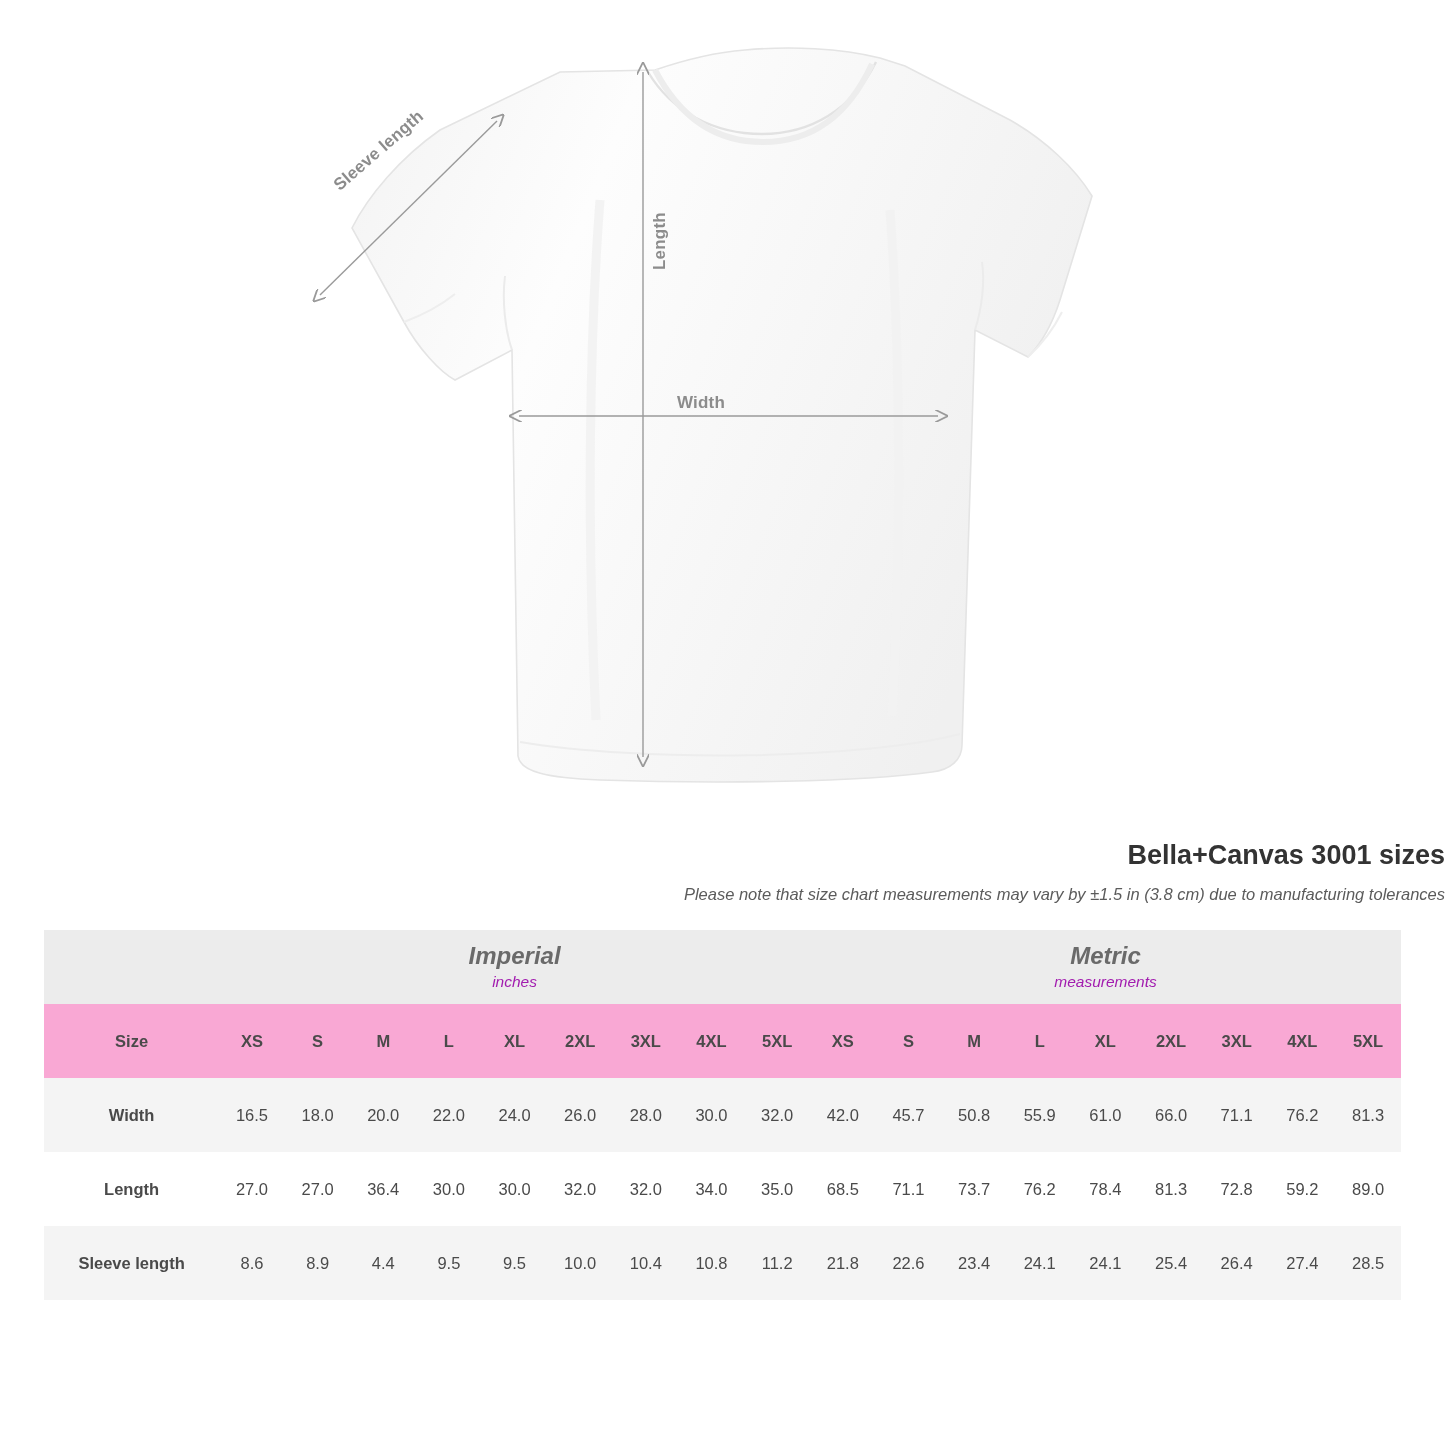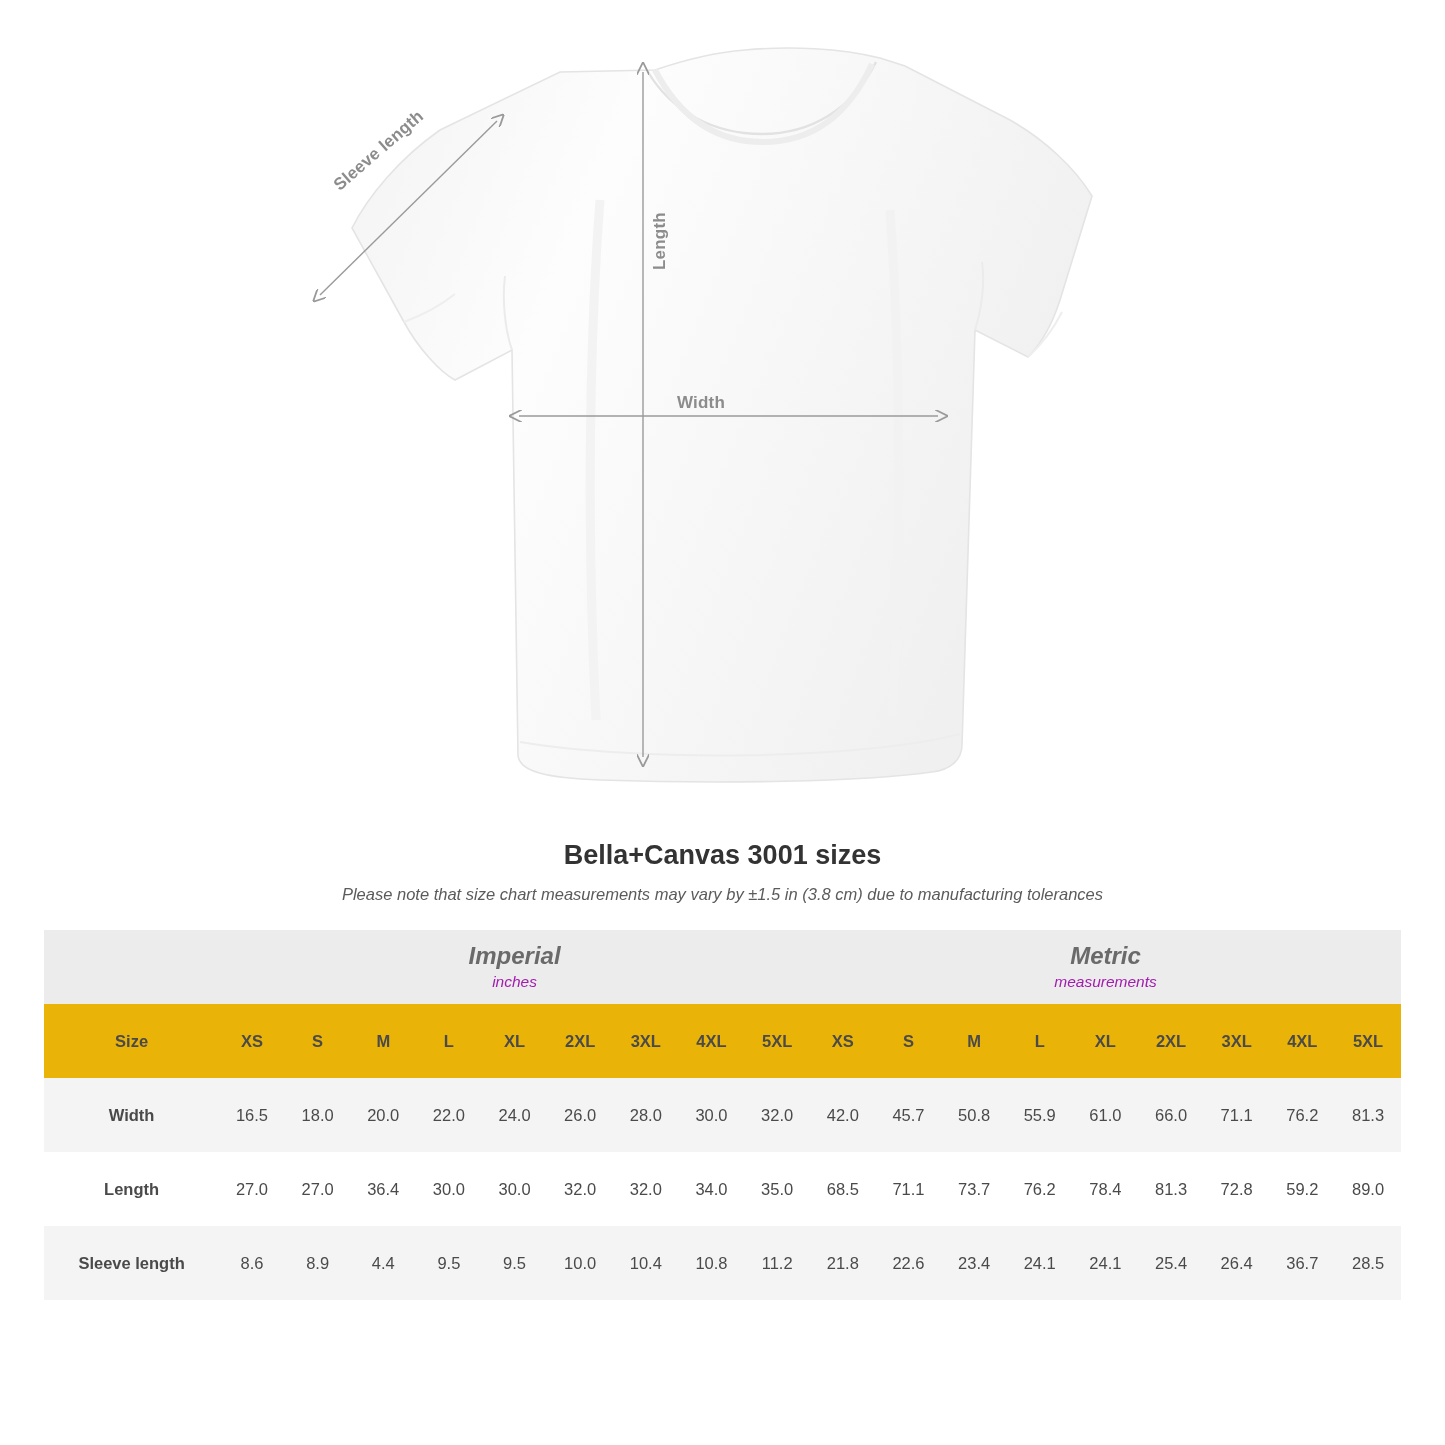--- a/index.html
+++ b/index.html
@@ -51,21 +51,21 @@
     transform: rotate(-90deg);
     transform-origin: left top;
   }
   .label-width {
     left: 677px;
     top: 393px;
   }
 
   
   .title-block {
-    text-align: center;
+    text-align: right;
     margin-top: 20px;
   }
   .chart-title {
     font-size: 27px;
     font-weight: bold;
     color: #333333;
     margin: 0 0 14px 0;
   }
   .chart-note {
     font-size: 16.5px;
@@ -112,21 +112,21 @@
     line-height: 1.4;
   }
   .row-head {
     font-weight: bold;
     color: #3a3a3a;
     font-size: 17px;
   }
   .row-odd td { background: #f4f4f4; }
   .row-even td { background: #ffffff; }
   .hdr-row td {
-    background: #eab308;
+    background: #f9a8d4;
     font-weight: bold;
     color: #3a3a3a;
     font-size: 16.5px;
   }
   .hdr-row td.row-head { font-weight: bold; }
   col.c-label { width: 175px; }
   col.c-val { width: 65.6px; }
 </style>
 </head>
 <body>
@@ -317,20 +317,20 @@
           <td>10.4</td>
           <td>10.8</td>
           <td>11.2</td>
           <td>21.8</td>
           <td>22.6</td>
           <td>23.4</td>
           <td>24.1</td>
           <td>24.1</td>
           <td>25.4</td>
           <td>26.4</td>
-          <td>36.7</td>
+          <td>27.4</td>
           <td>28.5</td>
         </tr>
       </tbody>
     </table>
   </div>
 
 </div>
 
 </body></html>

